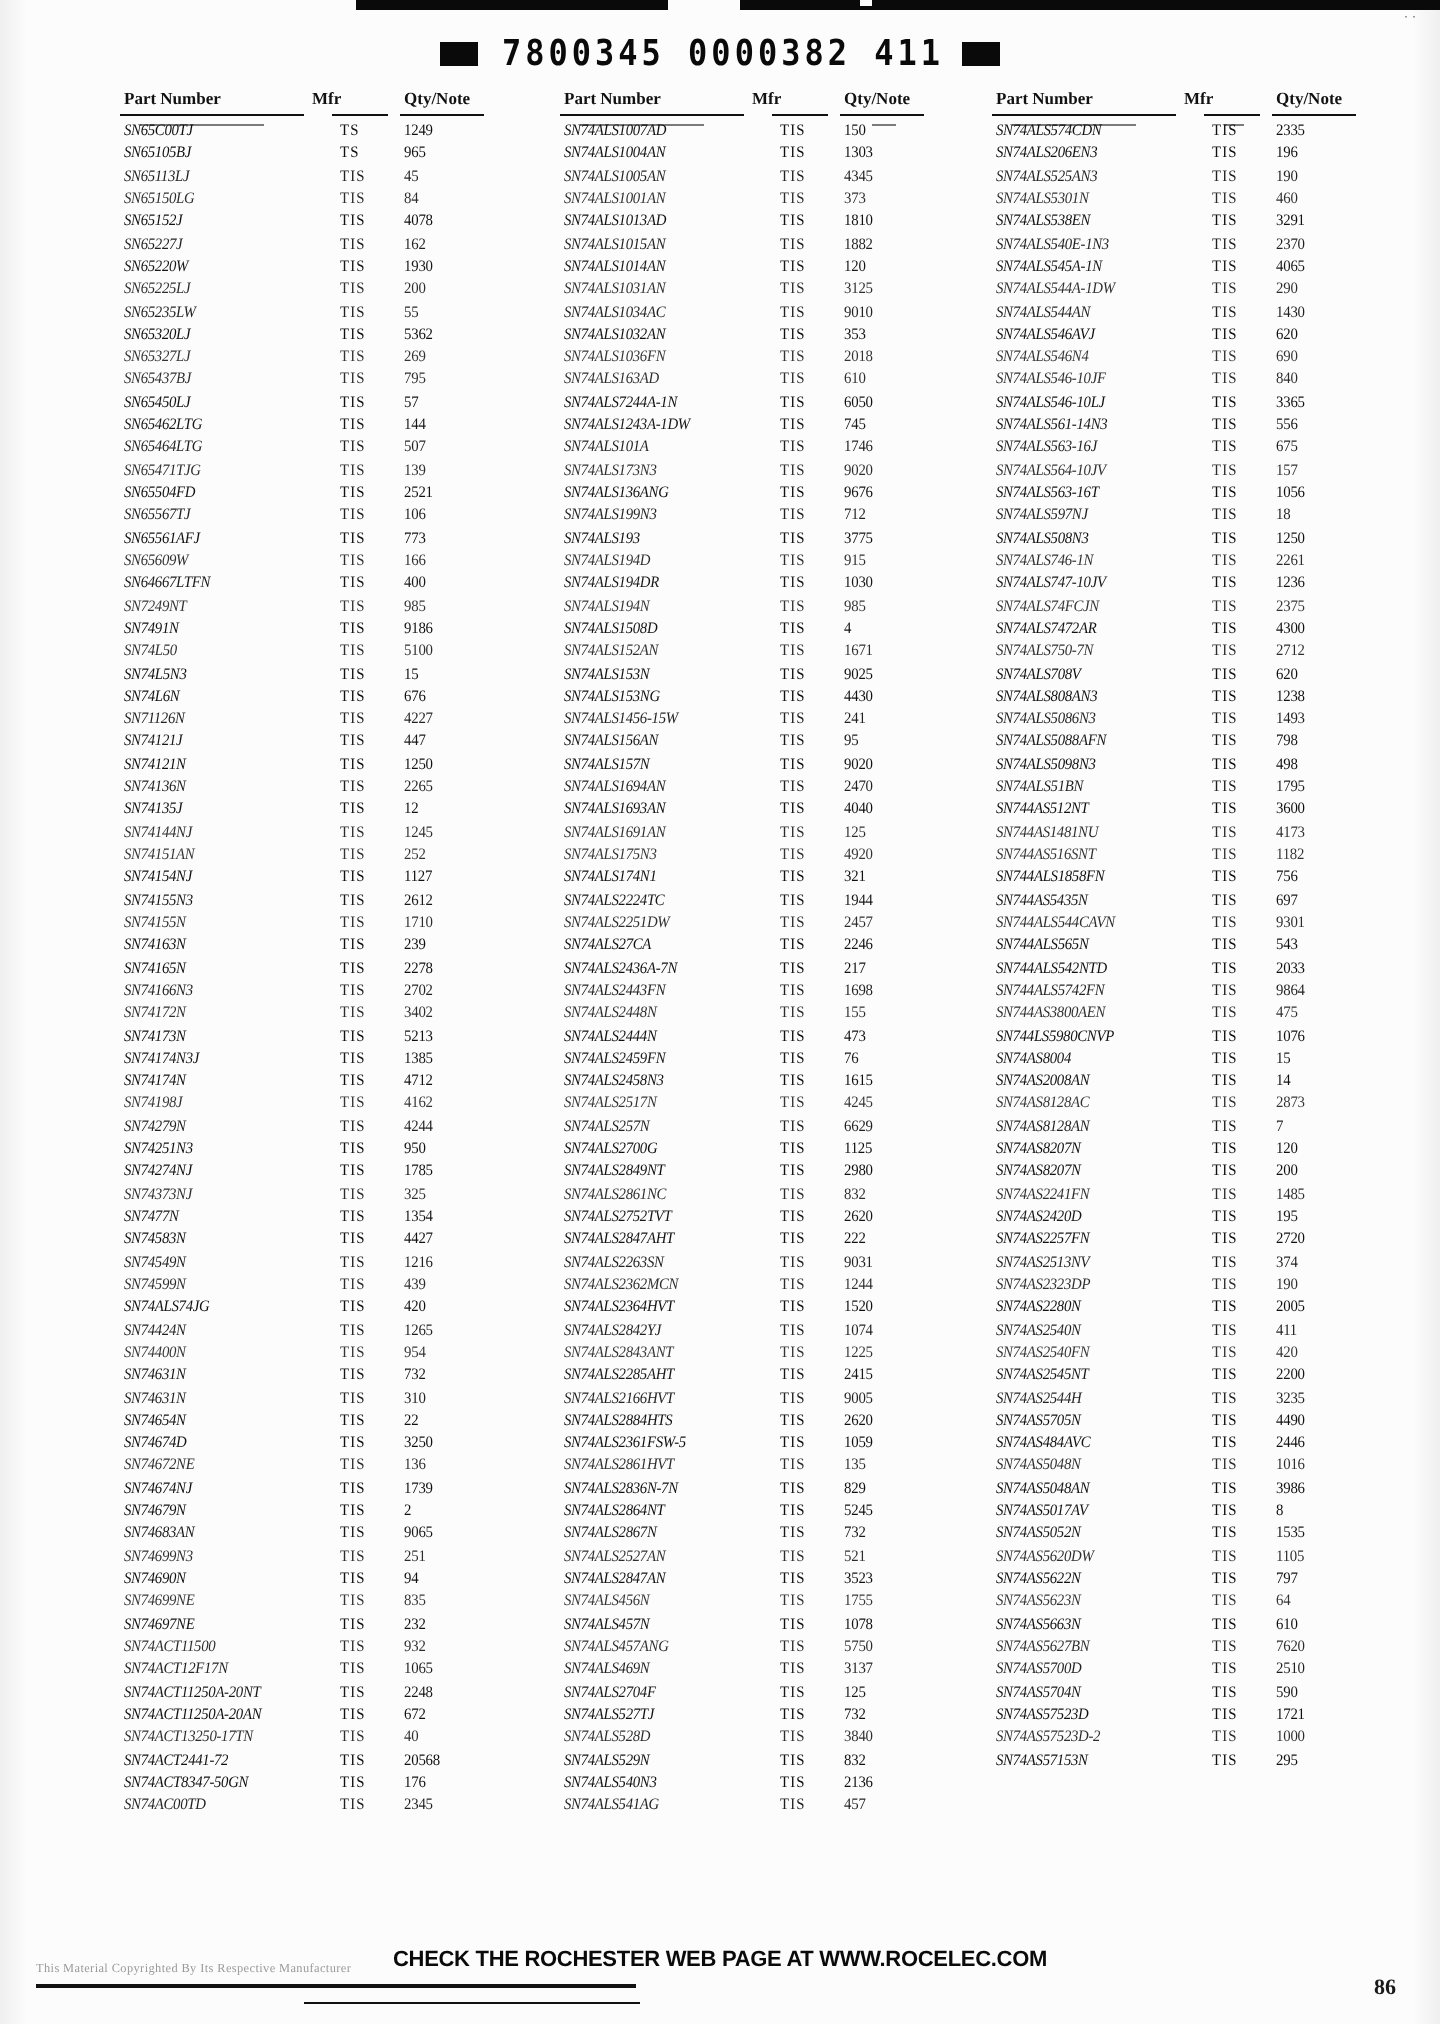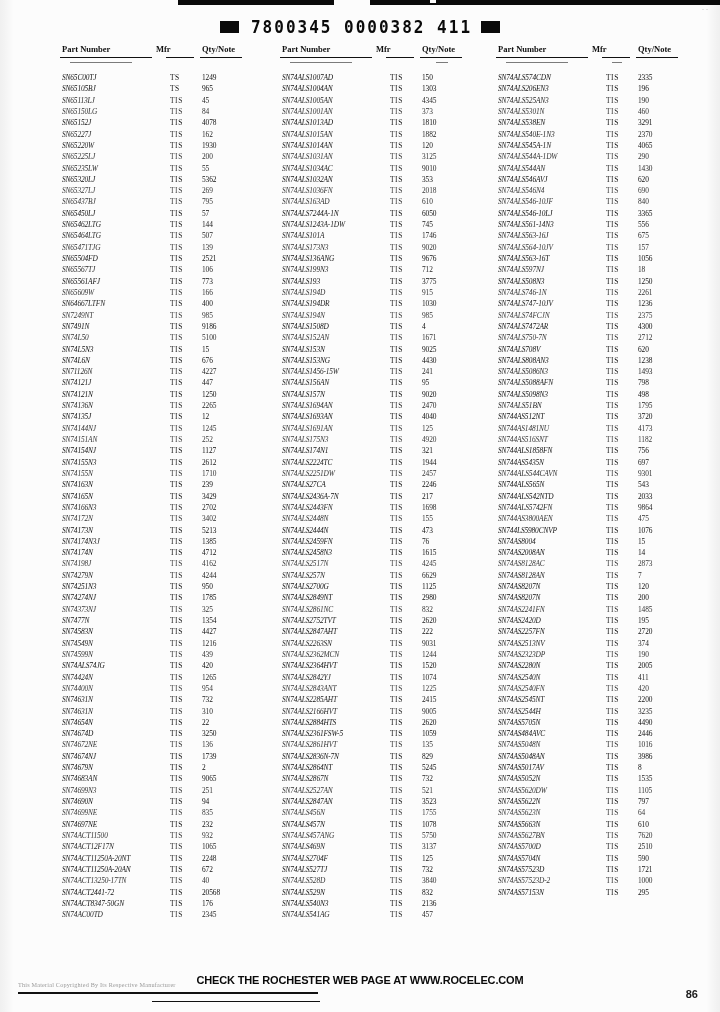--- a/index.html
+++ b/index.html
@@ -82,21 +82,21 @@
   .hdr .rule.r-mfr{ left:110px;width:28px; }
   .hdr .rule.r-qty{ left:144px;width:42px; }
   .hdr .rule.smudge{
     top:18px;height:1px;background:rgba(17,17,17,.55);
   }
   .hdr .rule.smudge.r-pn{ left:14px;width:62px; }
   .hdr .rule.smudge.r-mfr{ left:120px;width:10px; }
   .hdr .rule.smudge.r-qty{ left:160px;width:12px; }
 
   .rows{
-    position:absolute;top:28px;left:0;width:222px;
+    position:absolute;top:16px;left:0;width:222px;
   }
   .row{
     position:relative;height:11.32px;
   }
   .cell{
     position:absolute;top:0;
     font-size:7.4px;
     font-family:"Liberation Serif",serif;
     white-space:nowrap;
     color:#101010;
@@ -126,21 +126,21 @@
     letter-spacing:-0.15px;line-height:12px;
   }
   .copyright{
     position:absolute;left:18px;bottom:24px;
     font-size:6.2px;color:#9a9a9a;letter-spacing:.2px;
     font-family:"Liberation Serif",serif;
     filter:blur(.25px);
   }
   .pageno{
     position:absolute;right:22px;bottom:12px;
-    font-size:11px;color:#1a1a1a;font-family:Liberation Sans, sans-serif;
+    font-size:11px;color:#1a1a1a;font-family:Liberation Serif, serif;
     font-weight:600;
     text-align:right;
   }
   .botrule{
     position:absolute;left:18px;bottom:18px;width:300px;height:2px;background:#111;
   }
   .botrule2{
     position:absolute;left:152px;bottom:10px;width:168px;height:1px;background:#111;
   }
 </style>
@@ -354,21 +354,21 @@
             <span class="cell c-qty">1710</span>
           </div>
           <div class="row">
             <span class="cell c-pn">SN74163N</span>
             <span class="cell c-mfr">TIS</span>
             <span class="cell c-qty">239</span>
           </div>
           <div class="row">
             <span class="cell c-pn">SN74165N</span>
             <span class="cell c-mfr">TIS</span>
-            <span class="cell c-qty">3429</span>
+            <span class="cell c-qty">2278</span>
           </div>
           <div class="row">
             <span class="cell c-pn">SN74166N3</span>
             <span class="cell c-mfr">TIS</span>
             <span class="cell c-qty">2702</span>
           </div>
           <div class="row">
             <span class="cell c-pn">SN74172N</span>
             <span class="cell c-mfr">TIS</span>
             <span class="cell c-qty">3402</span>
@@ -1099,21 +1099,21 @@
             <span class="cell c-qty">498</span>
           </div>
           <div class="row">
             <span class="cell c-pn">SN74ALS51BN</span>
             <span class="cell c-mfr">TIS</span>
             <span class="cell c-qty">1795</span>
           </div>
           <div class="row">
             <span class="cell c-pn">SN744AS512NT</span>
             <span class="cell c-mfr">TIS</span>
-            <span class="cell c-qty">3720</span>
+            <span class="cell c-qty">3600</span>
           </div>
           <div class="row">
             <span class="cell c-pn">SN744AS1481NU</span>
             <span class="cell c-mfr">TIS</span>
             <span class="cell c-qty">4173</span>
           </div>
           <div class="row">
             <span class="cell c-pn">SN744AS516SNT</span>
             <span class="cell c-mfr">TIS</span>
             <span class="cell c-qty">1182</span>

